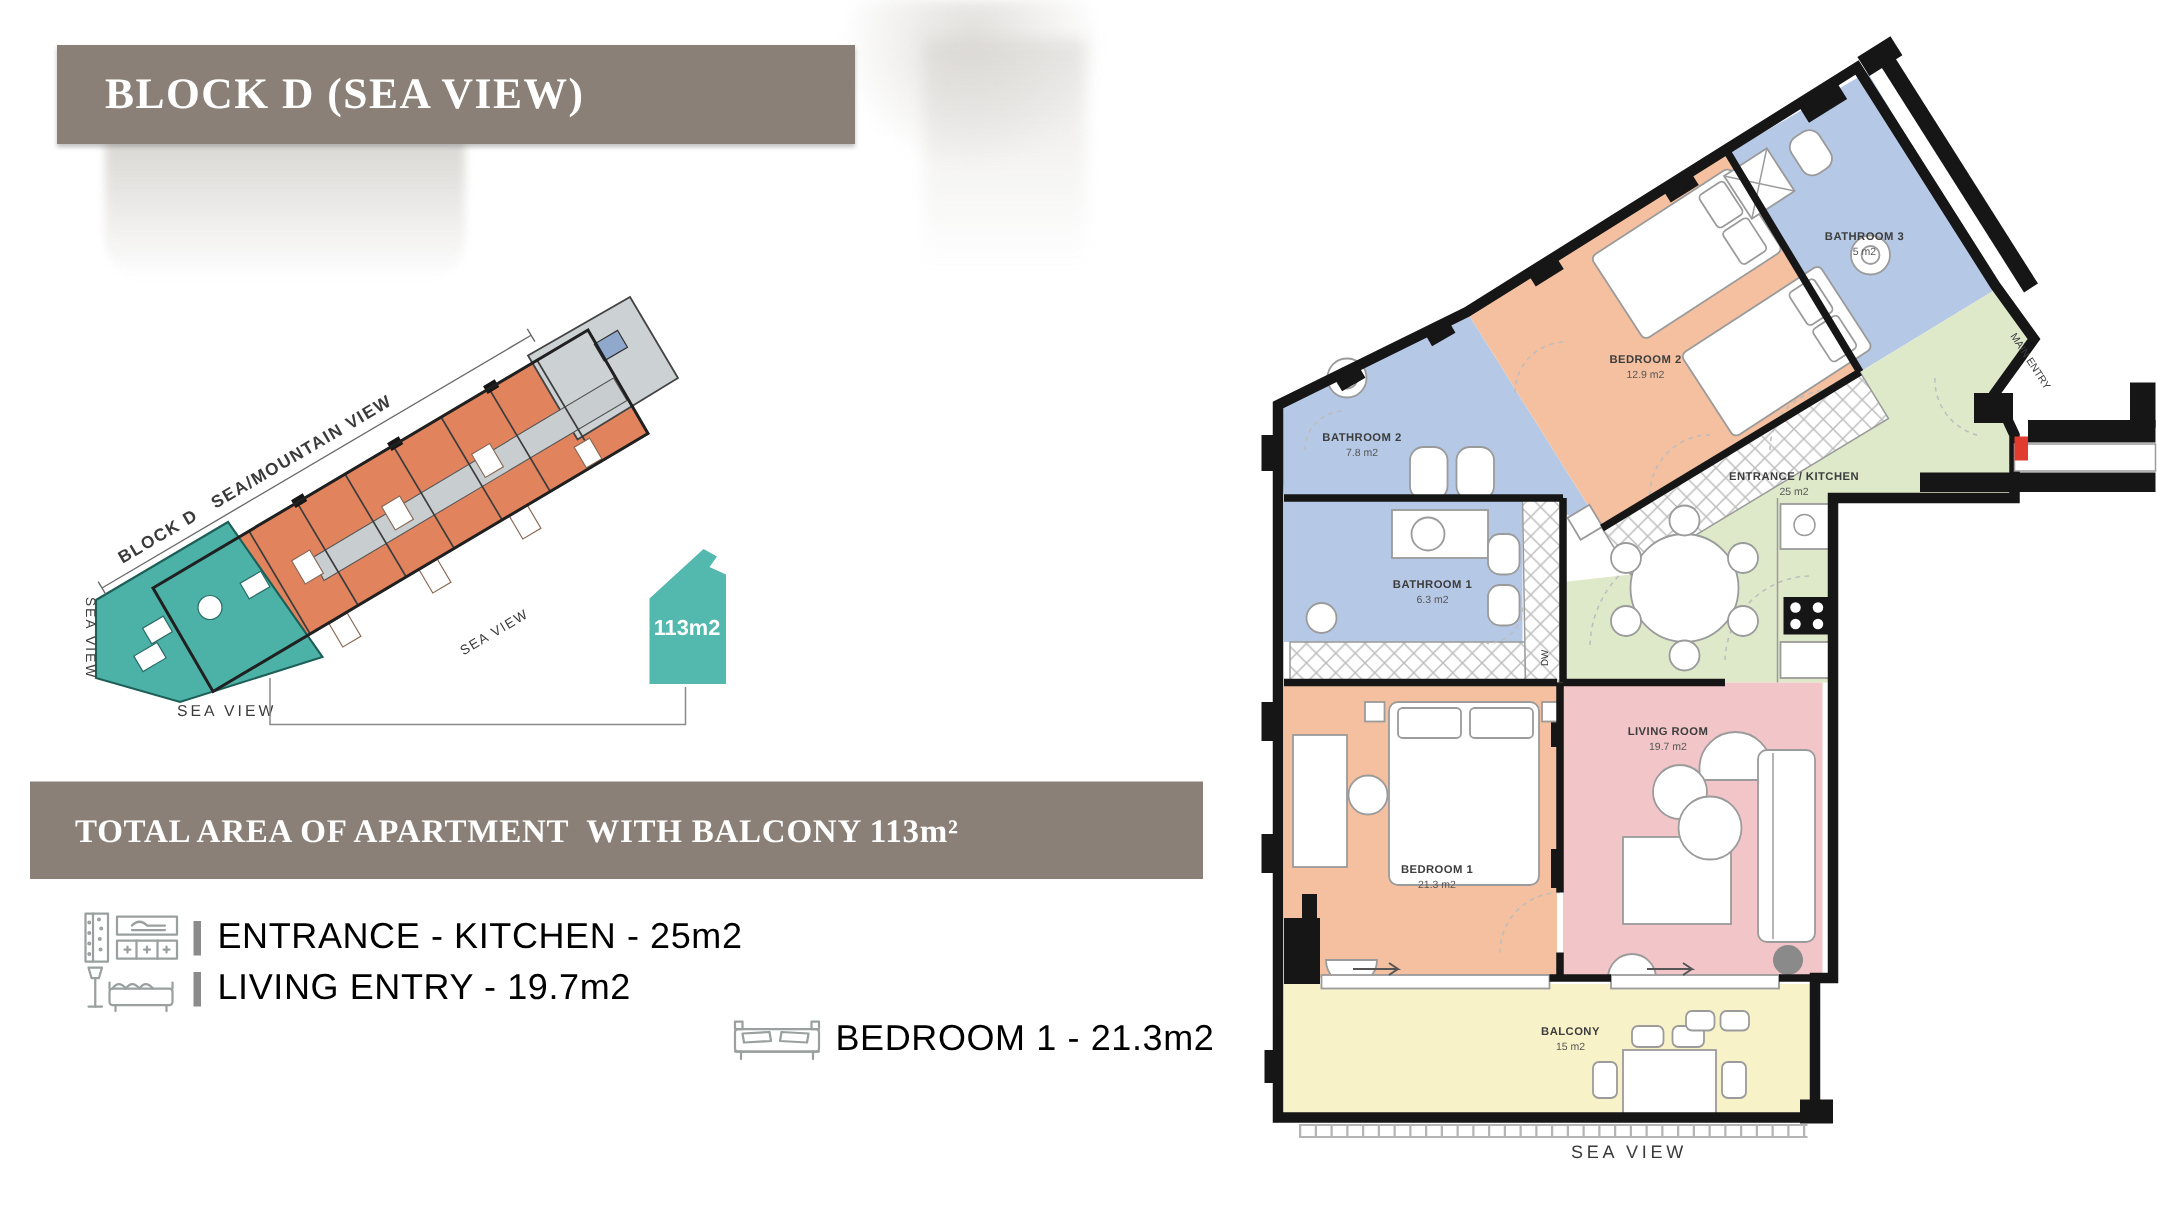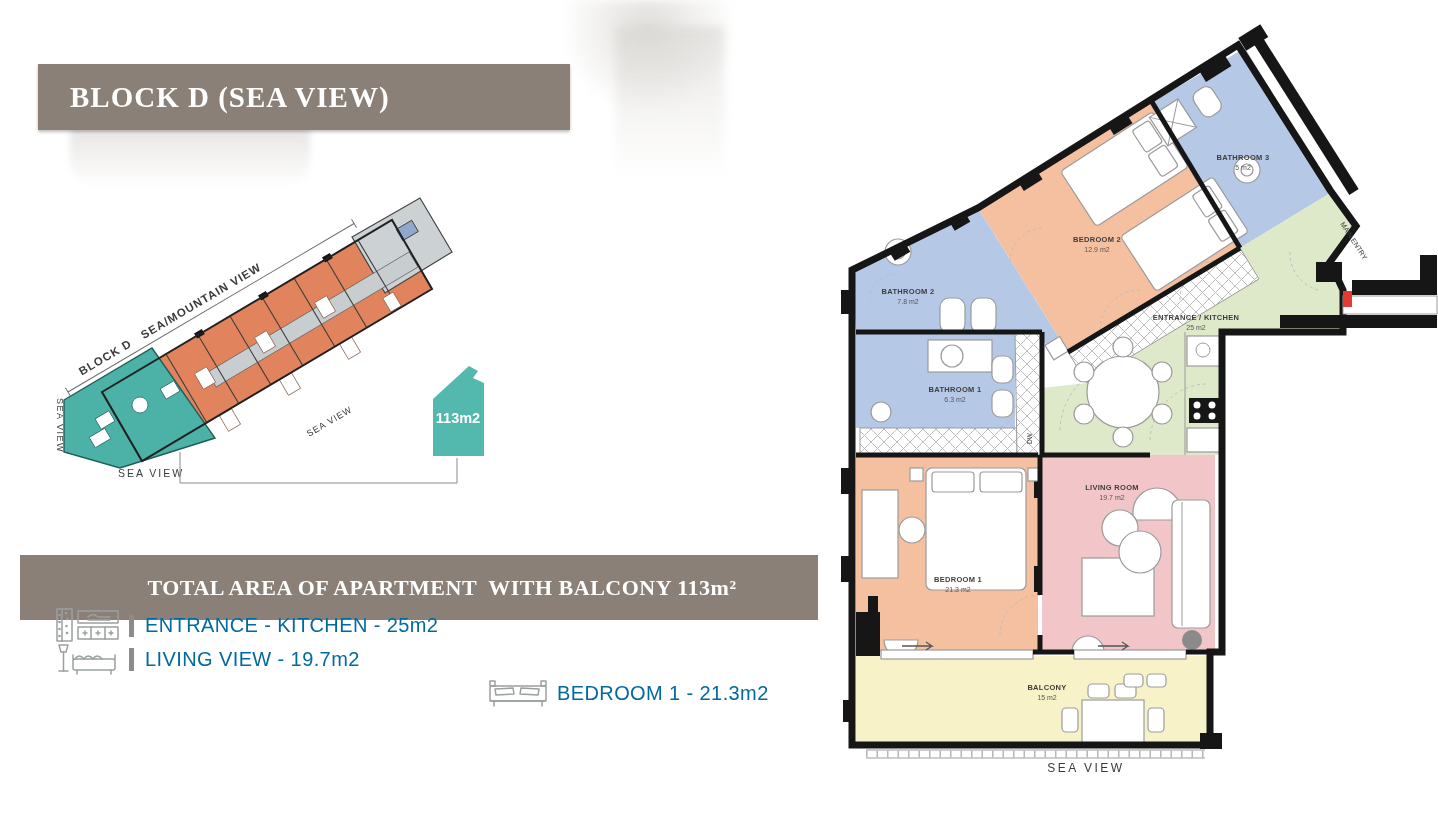--- a/index.html
+++ b/index.html
@@ -7,33 +7,33 @@
         font-family:"Liberation Sans",sans-serif;}
   .soft{position:absolute;pointer-events:none;}
   #soft1{left:70px;top:95px;width:240px;height:92px;filter:blur(3px);opacity:.85;
          background:linear-gradient(180deg,#d4d1cd 0%,rgba(212,209,205,.55) 45%,rgba(212,209,205,0) 100%);
          border-radius:0 0 26px 26px;}
   #soft2{left:562px;top:0;width:172px;height:112px;filter:blur(4px);opacity:.8;
          background:radial-gradient(ellipse at 50% 25%,#d9d6d2 0%,rgba(217,214,210,0) 72%);}
   #soft3{left:616px;top:26px;width:108px;height:152px;filter:blur(5px);opacity:.6;
          background:linear-gradient(180deg,rgba(214,211,207,.9),rgba(214,211,207,0));}
   .bar{position:absolute;background:#8a8077;color:#fff;display:flex;align-items:center;
-       font-family:"Liberation Serif",serif;font-weight:bold;margin-top:34px;}
+       font-family:"Liberation Serif",serif;font-weight:bold;}
   #titlebar{left:38px;top:30px;width:500px;height:66px;font-size:29px;letter-spacing:1px;padding-left:32px;
             box-shadow:0 2px 3px rgba(0,0,0,.25);}
-  #totalbar{left:20px;top:521px;width:752px;height:65px;font-size:22px;letter-spacing:.5px;padding-left:46px;justify-content:center;}
+  #totalbar{left:20px;top:521px;width:752px;height:65px;font-size:22px;letter-spacing:.5px;padding-left:30px;}
   #totalbar span{white-space:pre;}
   
   .lcol{position:absolute;}
   #lcol-left{left:55px;top:608px;}
   #lcol-right{left:487px;top:676px;}
   .lrow{display:flex;align-items:center;height:34px;}
   .lrow svg{flex:0 0 auto;}
   .sep{display:inline-block;width:5px;height:23px;background:#8b8b8b;margin:0 11px 0 8px;}
-  .ltext{color:#0369a1;font-size:20px;letter-spacing:.4px;white-space:pre;}
+  .ltext{color:#000000;font-size:24px;letter-spacing:.4px;white-space:pre;}
   #lcol-right .ltext{margin-left:8px;}
   .licon{stroke:#9aa09f;stroke-width:1.5;fill:none;stroke-linecap:round;stroke-linejoin:round;}
   
   .w7{stroke:#161616;stroke-width:7;fill:none;stroke-linejoin:miter;}
   .w5{stroke:#161616;stroke-width:5;fill:none;}
   .thin{stroke:#9b9b9b;stroke-width:1;fill:none;}
   .furn{fill:#fff;stroke:#9b9b9b;stroke-width:1.2;}
   .arc{fill:none;stroke:#bdbdbd;stroke-width:1;stroke-dasharray:3 3;}
   .blk{fill:#161616;stroke:none;}
   .rlbl{font-family:"Liberation Sans",sans-serif;font-size:7.5px;font-weight:bold;fill:#3d3d3d;text-anchor:middle;letter-spacing:.3px;}
@@ -150,21 +150,21 @@
     <div class="lrow">
       <svg class="licon" width="66" height="36" viewBox="0 0 66 36">
         <polygon points="4,4 13,4 11,11 6,11"></polygon>
           <line x1="8.5" y1="11" x2="8.5" y2="30"></line>
           <line x1="4" y1="30" x2="13" y2="30"></line>
         <path d="M20,18 q4,-6 9,0 q4,-6 9,0 q4,-6 9,0"></path>
         <rect x="18" y="18" width="42" height="11" rx="2"></rect>
         <path d="M18,18 v-4 M60,18 v-4 M22,29 v4 M56,29 v4"></path>
       </svg>
       <span class="sep"></span>
-      <span class="ltext">LIVING VIEW - 19.7m2</span>
+      <span class="ltext">LIVING ENTRY - 19.7m2</span>
     </div>
   </div>
 
   <div class="lcol" id="lcol-right">
     <div class="lrow">
       <svg class="licon" width="62" height="36" viewBox="0 0 62 36">
         <rect x="3" y="6" width="5" height="5"></rect>
           <rect x="54" y="6" width="5" height="5"></rect>
         <rect x="3" y="11" width="56" height="15" rx="2"></rect>
         <path d="M8,14 l18,-1 1,6 -18,1 z M34,13 l18,1 -1,6 -18,-1 z"></path>

